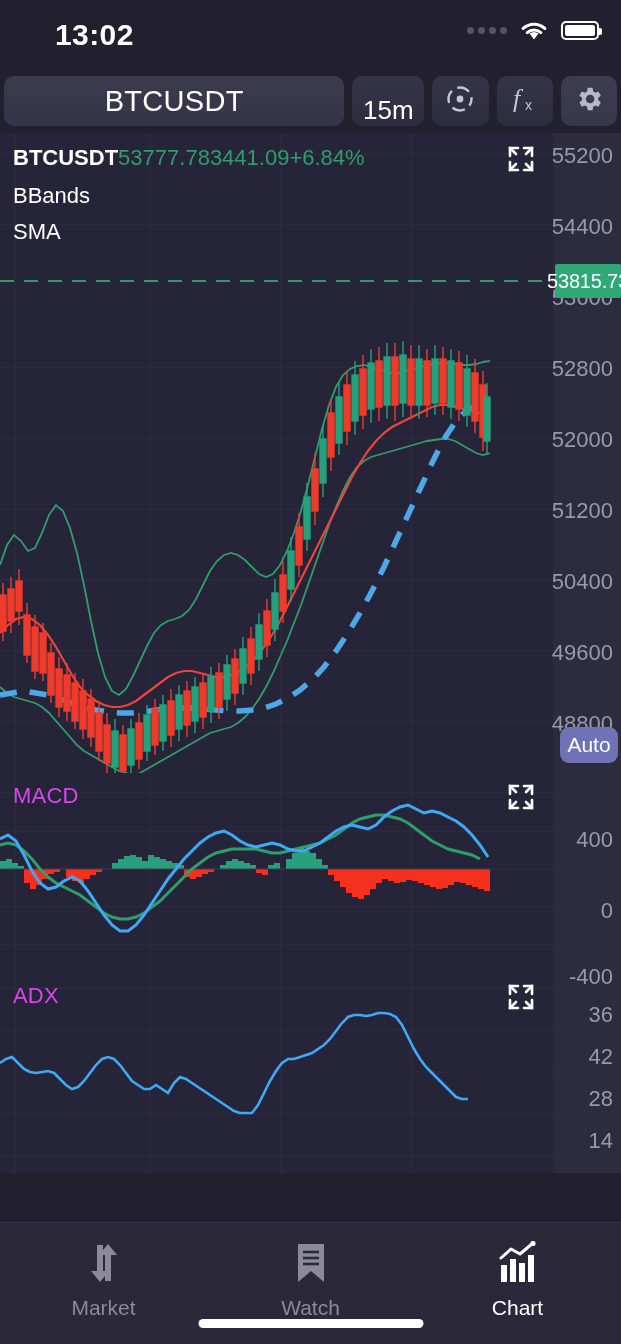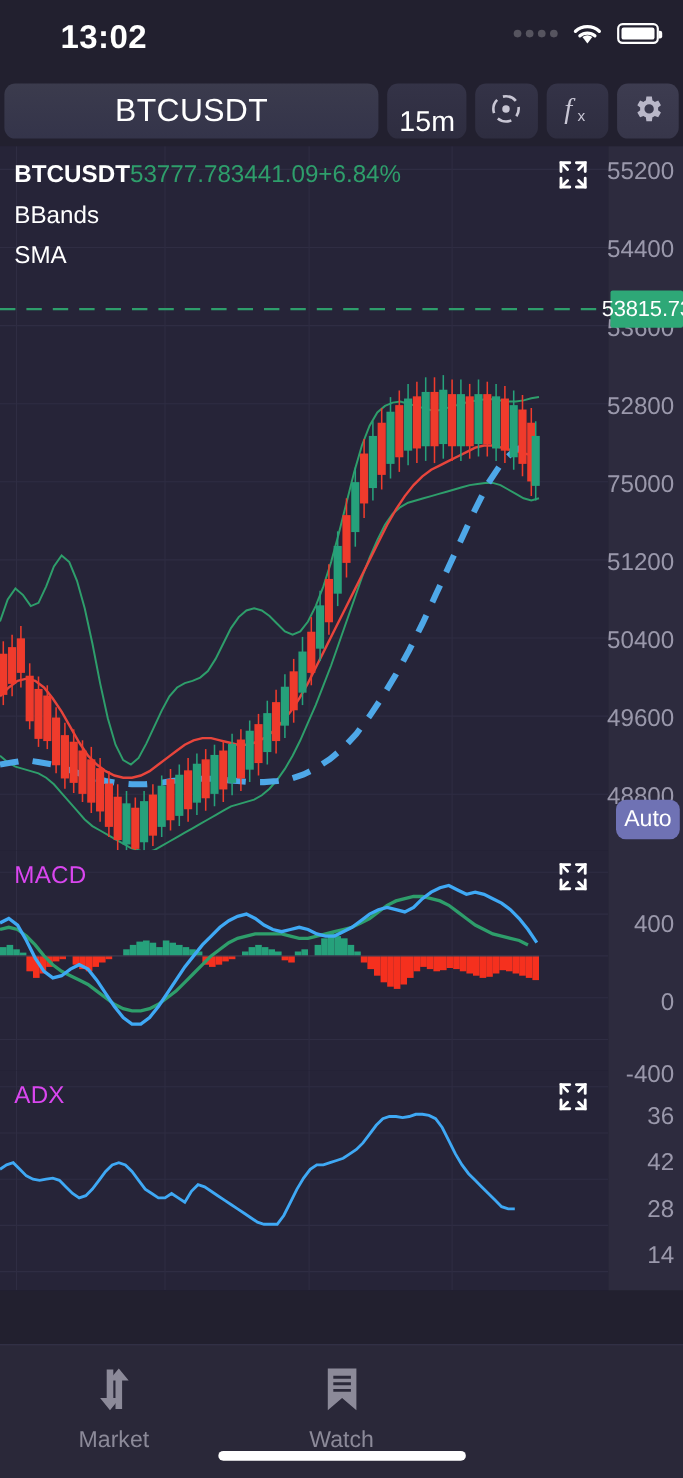--- a/index.html
+++ b/index.html
@@ -563,21 +563,21 @@
             <path d="M27 27 L21 21"></path>
         </svg>
       </span>
     </div>
 
     <div class="axis-col">
       <div class="ax-lbl" style="top:10px">55200</div>
       <div class="ax-lbl" style="top:81px">54400</div>
       <div class="ax-lbl" style="top:152px">53600</div>
       <div class="ax-lbl" style="top:223px">52800</div>
-      <div class="ax-lbl" style="top:294px">75000</div>
+      <div class="ax-lbl" style="top:294px">52000</div>
       <div class="ax-lbl" style="top:365px">51200</div>
       <div class="ax-lbl" style="top:436px">50400</div>
       <div class="ax-lbl" style="top:507px">49600</div>
       <div class="ax-lbl" style="top:578px">48800</div>
       <div class="price-tag" style="top:131px">53815.73</div>
       <div class="auto-btn" style="top:594px">Auto</div>
 
       <div class="ax-lbl" style="top:694px">400</div>
       <div class="ax-lbl" style="top:765px">0</div>
       <div class="ax-lbl" style="top:831px">-400</div>
@@ -612,16 +612,29 @@
           <path d="M5 3 h26 v38 l-13 -11 l-13 11 Z"></path>
           <g stroke="#2a2839" stroke-width="2.6">
             <line x1="10" y1="11" x2="26" y2="11"></line>
               <line x1="10" y1="17" x2="26" y2="17"></line>
               <line x1="10" y1="23" x2="26" y2="23"></line>
           </g>
         </svg>
       </span>
       <span class="lbl">Watch</span>
     </div>
+    <div class="tab active" style="left:414px">
+      <span>
+        <svg width="42" height="44" viewBox="0 0 42 44" fill="#ffffff">
+          <rect x="4" y="24" width="6" height="17"></rect>
+          <rect x="13" y="18" width="6" height="23"></rect>
+          <rect x="22" y="22" width="6" height="19"></rect>
+          <rect x="31" y="14" width="6" height="27"></rect>
+          <path d="M4 17 L14 8 L23 13 L36 2" stroke="#ffffff" stroke-width="3" fill="none" stroke-linecap="round" stroke-linejoin="round"></path>
+          <circle cx="36" cy="2.5" r="2.6"></circle>
+        </svg>
+      </span>
+      <span class="lbl">Chart</span>
+    </div>
     <div class="home-ind"></div>
   </div>
 
 </div>
 
 </body></html>

